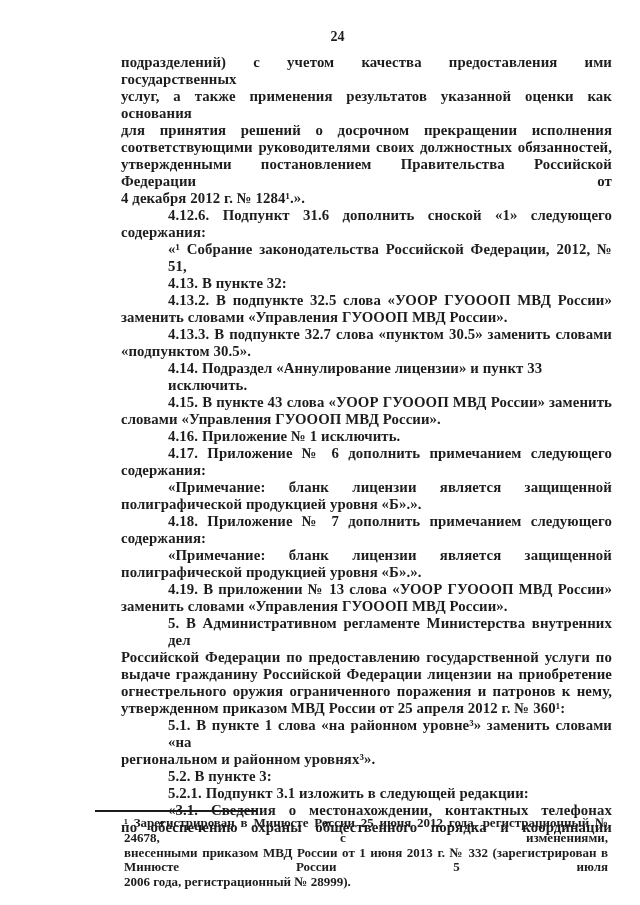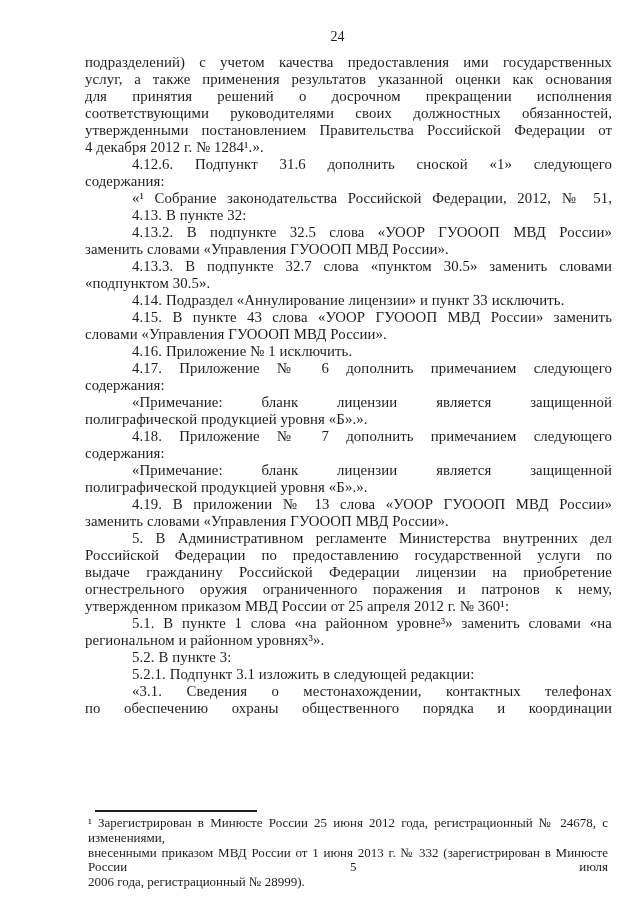--- a/index.html
+++ b/index.html
@@ -8,41 +8,42 @@
     background: #e8e8e8;
   }
   .page {
     position: relative;
     width: 640px;
     height: 905px;
     background: #ffffff;
     font-family: "Liberation Serif", "DejaVu Serif", serif;
     color: #1d1d1d;
     overflow: hidden;
+    font-weight: bold;
   }
   .page-number {
     position: absolute;
     top: 28px;
     left: 85px;
     width: 505px;
     text-align: center;
     font-size: 14px;
     line-height: 17px;
   }
   .body-text {
     position: absolute;
     top: 54px;
     left: 85px;
     width: 527px;
     font-size: 14.8px;
     line-height: 17px;
     letter-spacing: 0.1px;
   }
   .para { margin: 0; }
-  .line { text-align: left; min-height: 17px; }
+  .line { text-align: left; min-height: 17px; margin-left: 36px; }
   .line.jl {
     text-align: justify;
     text-align-last: justify;
   }
   .line.ind { padding-left: 47px; }
   .footnote-rule {
     position: absolute;
     left: 95px;
     top: 810px;
     width: 162px;

